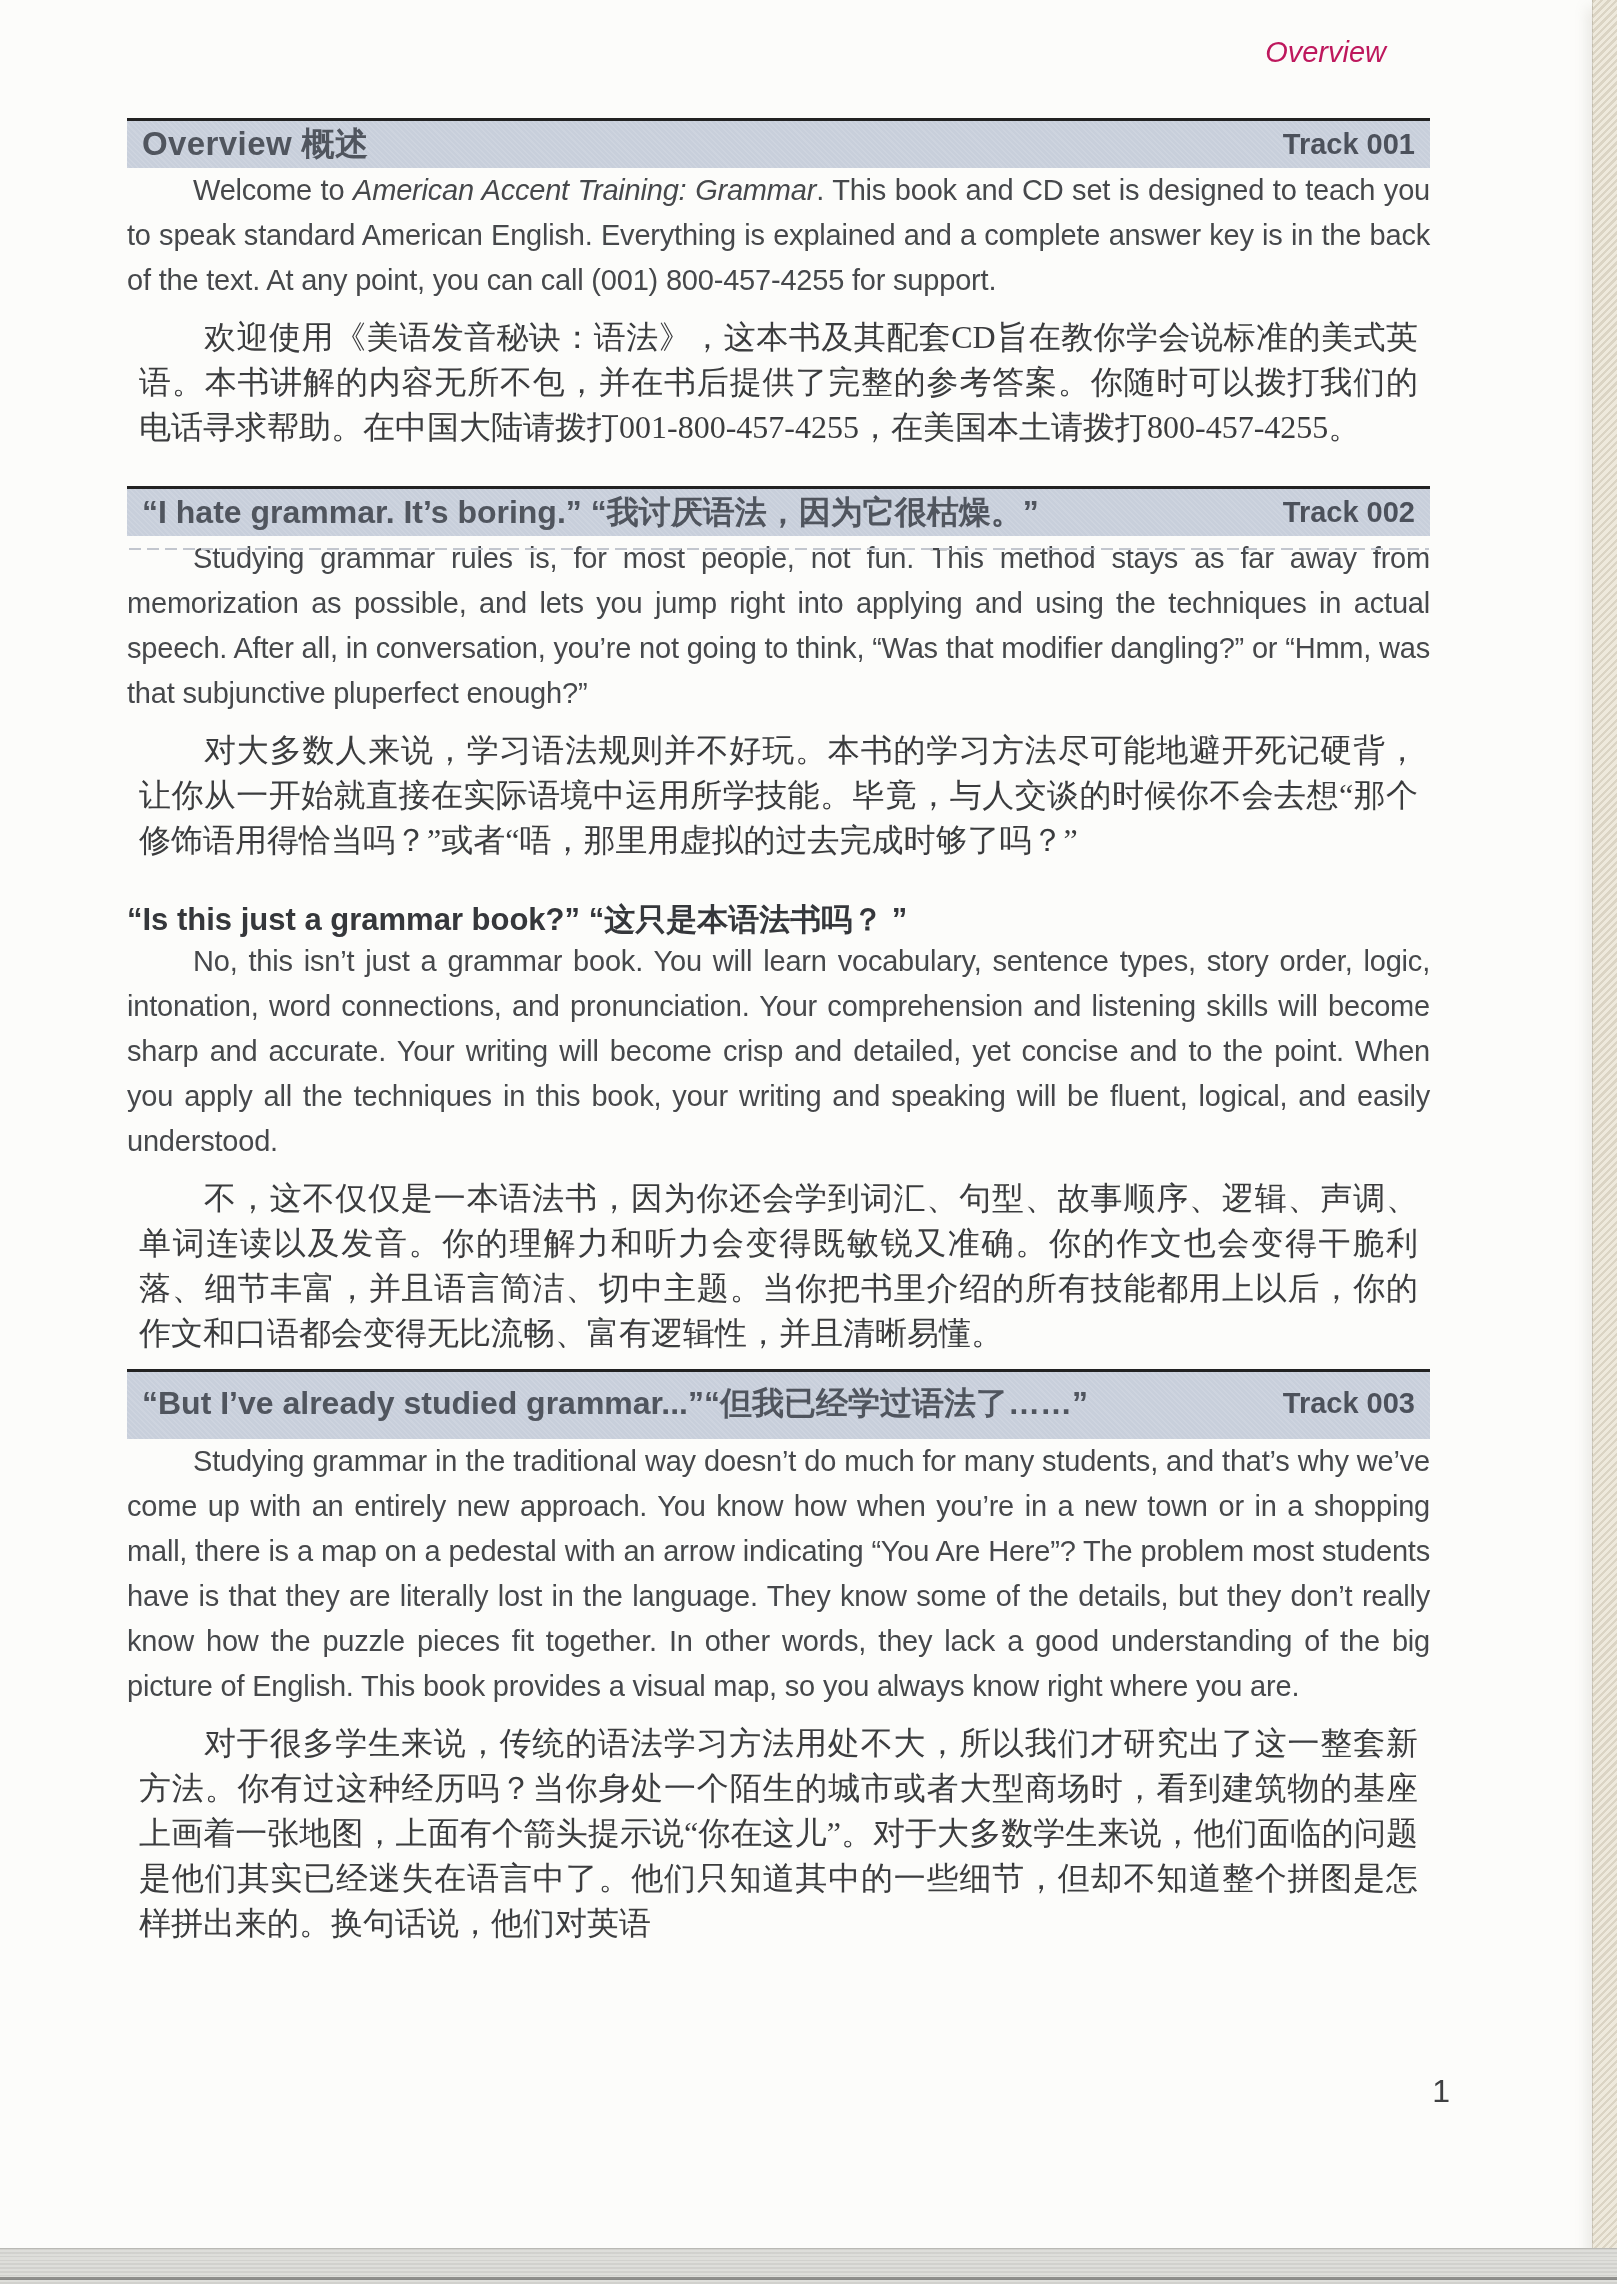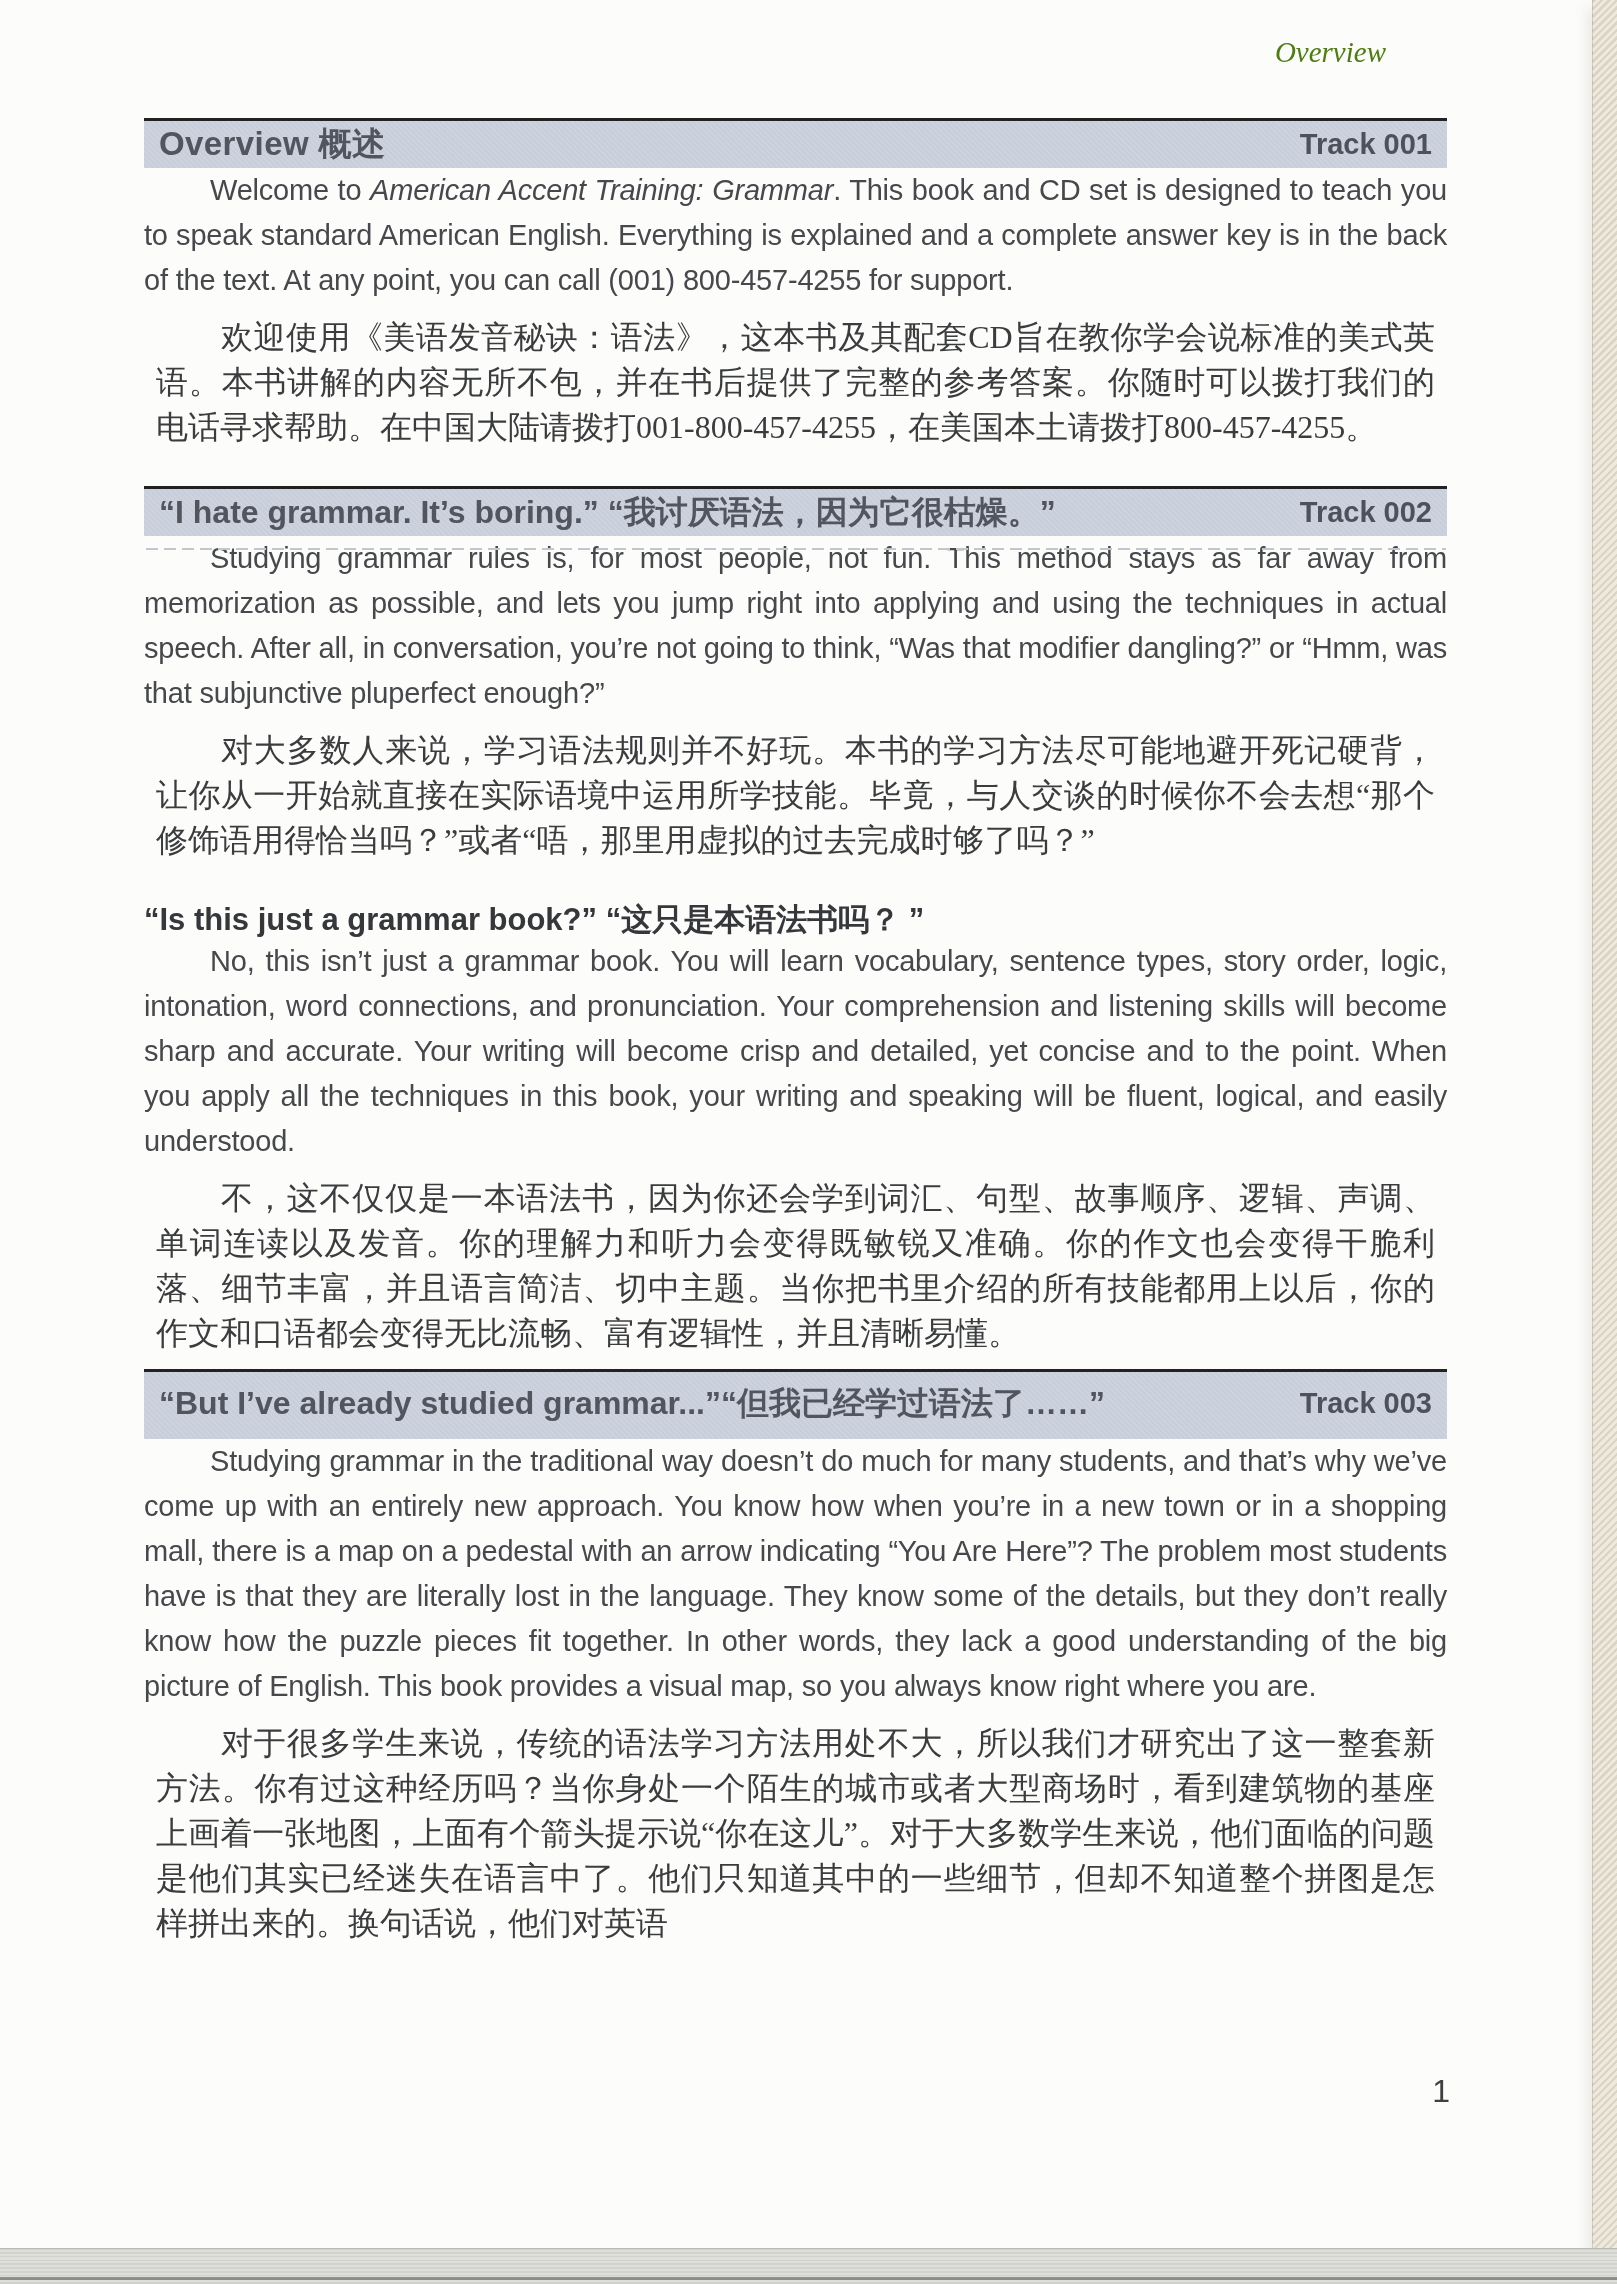--- a/index.html
+++ b/index.html
@@ -30,28 +30,28 @@
     border-top: 0.8px solid rgba(140,140,135,0.35);
   }
   .edge-bottom-line {
     position: absolute; bottom: 4.5px; left: 0;
     width: 100%; height: 3px;
     background: rgba(80,80,78,0.55);
   }
 
   .running-head {
     position: absolute; top: 36px; right: 231px;
-    font-family: Liberation Serif, serif;
+    font-family: Liberation Sans, sans-serif;
     font-style: italic;
     font-size: 29px;
-    color: #4d7c0f;
+    color: #be185d;
   }
 
   .content {
-    position: absolute; left: 144px; top: 0;
+    position: absolute; left: 127px; top: 0;
     width: 1303px;
   }
 
   .track-bar {
     background:
       repeating-linear-gradient(45deg, rgba(255,255,255,0.10) 0 1.5px, rgba(255,255,255,0) 1.5px 3.8px),
       var(--bar-bg, #c8cfdb);
     border-top: 3.8px solid var(--bar-border, #222);
     box-sizing: border-box;
     display: flex;

